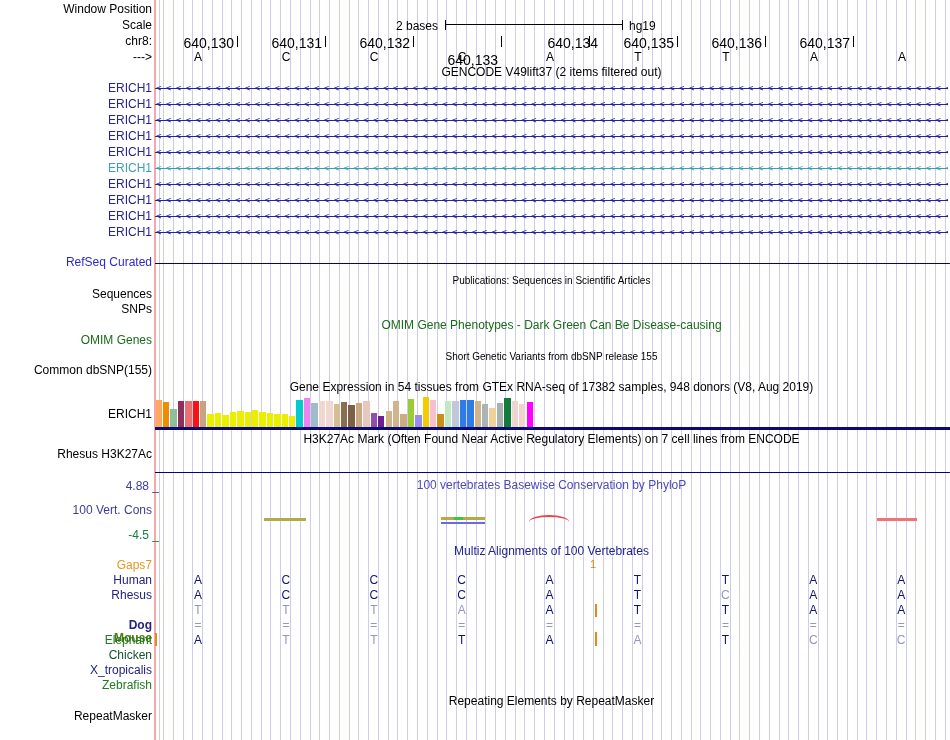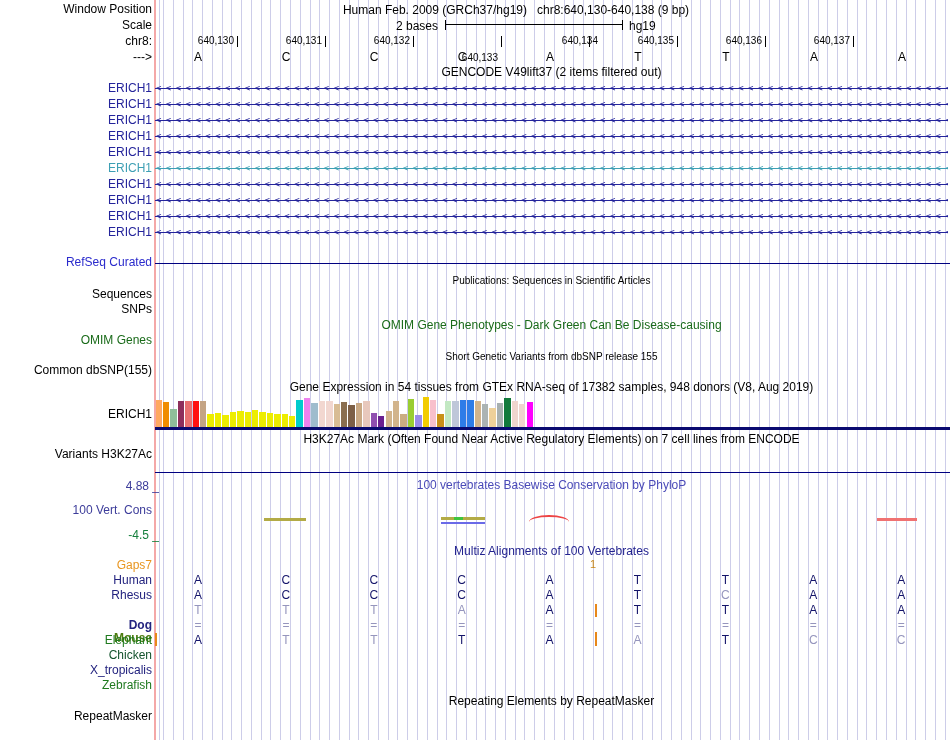--- a/index.html
+++ b/index.html
@@ -7,21 +7,21 @@
        font-family:"Liberation Sans","DejaVu Sans",sans-serif;font-size:12px;color:#000;}
   .abs{position:absolute;white-space:pre;}
   .grid-bg{position:absolute;left:155px;top:0;width:795px;height:740px;
            background-image:repeating-linear-gradient(to right,#CDCDE9 0,#CDCDE9 1px,transparent 1px,transparent 9.77px);
            background-position:8px 0;}
   .pink-line{position:absolute;left:154px;top:0;width:2px;height:740px;background:#F4A8A8;}
   .lbl{position:absolute;right:798px;white-space:nowrap;text-align:right;font-size:12px;line-height:13px;}
   .ctitle{position:absolute;left:155px;width:793px;text-align:center;line-height:13px;}
   .hline{position:absolute;left:155px;width:795px;background:#000080;height:1px;}
   .tick{position:absolute;width:1px;height:11px;background:#000;}
-  .coord{position:absolute;width:66px;text-align:right;font-size:10px;}
+  .coord{position:absolute;width:66px;text-align:right;font-size:14px;}
   .baseletter{position:absolute;width:16px;text-align:center;font-size:12px;}
   .generow-line{position:absolute;left:155px;width:793px;height:1px;}
   .chev{position:absolute;left:156px;width:792px;overflow:hidden;
         font-family:"DejaVu Sans Mono","Liberation Mono",monospace;
         font-size:9px;letter-spacing:4.45px;line-height:9px;}
   .gtex-bar{position:absolute;}
   .cons-bar{position:absolute;}
   .cons-arc{position:absolute;border-top:2px solid;border-radius:50% 50% 0 0/100% 100% 0 0;}
   .aln{position:absolute;width:18px;text-align:center;font-size:12px;line-height:13px;}
   .ins-tick{position:absolute;width:2px;}
@@ -29,21 +29,20 @@
   .scale-bar::after{content:"";position:absolute;left:0;right:0;top:4px;border-top:1.5px solid #000;}
 </style>
 </head>
 <body>
 
 <div id="app">
   <div class="grid-bg"></div>
   <div class="pink-line"></div>
 
   <div class="lbl" style="top:3px">Window Position</div>
-  <div class="abs" style="left:82px;top:3px;width:868px;text-align:center">Human Feb. 2009 (GRCh37/hg19)   chr8:640,130-640,138 (9 bp)</div>
 
   <div class="lbl" style="top:19px">Scale</div>
   <div class="abs" style="left:360px;top:19px;width:78px;text-align:right">2 bases</div>
   <div class="scale-bar" style="left:445px;top:20px;width:176px"></div>
   <div class="abs" style="left:629px;top:19px">hg19</div>
 
   <div class="lbl" style="top:35px">chr8:</div>
   <div id="ruler">
       <div class="coord" style="left: 168px; top: 35px;">640,130</div>
       <div class="tick" style="left: 237px; top: 36px;"></div>
@@ -174,21 +173,21 @@
       <div class="gtex-bar" style="left: 489.4px; top: 408px; width: 6.4px; height: 19px; background: rgb(238, 208, 154);"></div>
       <div class="gtex-bar" style="left: 496.82px; top: 403px; width: 6.4px; height: 24px; background: rgb(168, 176, 176);"></div>
       <div class="gtex-bar" style="left: 504.24px; top: 398px; width: 6.4px; height: 29px; background: rgb(18, 122, 60);"></div>
       <div class="gtex-bar" style="left: 511.66px; top: 401px; width: 6.4px; height: 26px; background: rgb(239, 213, 206);"></div>
       <div class="gtex-bar" style="left: 519.08px; top: 404px; width: 6.4px; height: 23px; background: rgb(239, 213, 206);"></div>
       <div class="gtex-bar" style="left: 526.5px; top: 402px; width: 6.4px; height: 25px; background: rgb(255, 0, 255);"></div>
     </div>
   <div class="abs" style="left:155px;top:427px;width:795px;height:3px;background:#0A0A70"></div>
 
   <div class="ctitle" style="top:433px">H3K27Ac Mark (Often Found Near Active Regulatory Elements) on 7 cell lines from ENCODE</div>
-  <div class="lbl" style="top:448px">Variants H3K27Ac</div>
+  <div class="lbl" style="top:448px">Rhesus H3K27Ac</div>
   <div class="hline" style="top:472px"></div>
 
   <div class="ctitle" style="top:479px;color:#4A4AB8">100 vertebrates Basewise Conservation by PhyloP</div>
   <div class="lbl" style="top:480px;right:791px;color:#3C3C9A">4.88 _</div>
   <div class="lbl" style="top:504px;color:#3C3C9A">100 Vert. Cons</div>
   <div class="lbl" style="top:529px;right:791px;color:#15803d">-4.5 _</div>
   <div id="consmarks">
       <div class="cons-bar" style="left: 264px; top: 518px; width: 42px; height: 3px; background: rgb(179, 171, 69);"></div>
       <div class="cons-bar" style="left: 441px; top: 517px; width: 44px; height: 3px; background: rgb(179, 171, 69);"></div>
       <div class="cons-bar" style="left: 454px; top: 517px; width: 9px; height: 3px; background: rgb(62, 196, 62);"></div>

